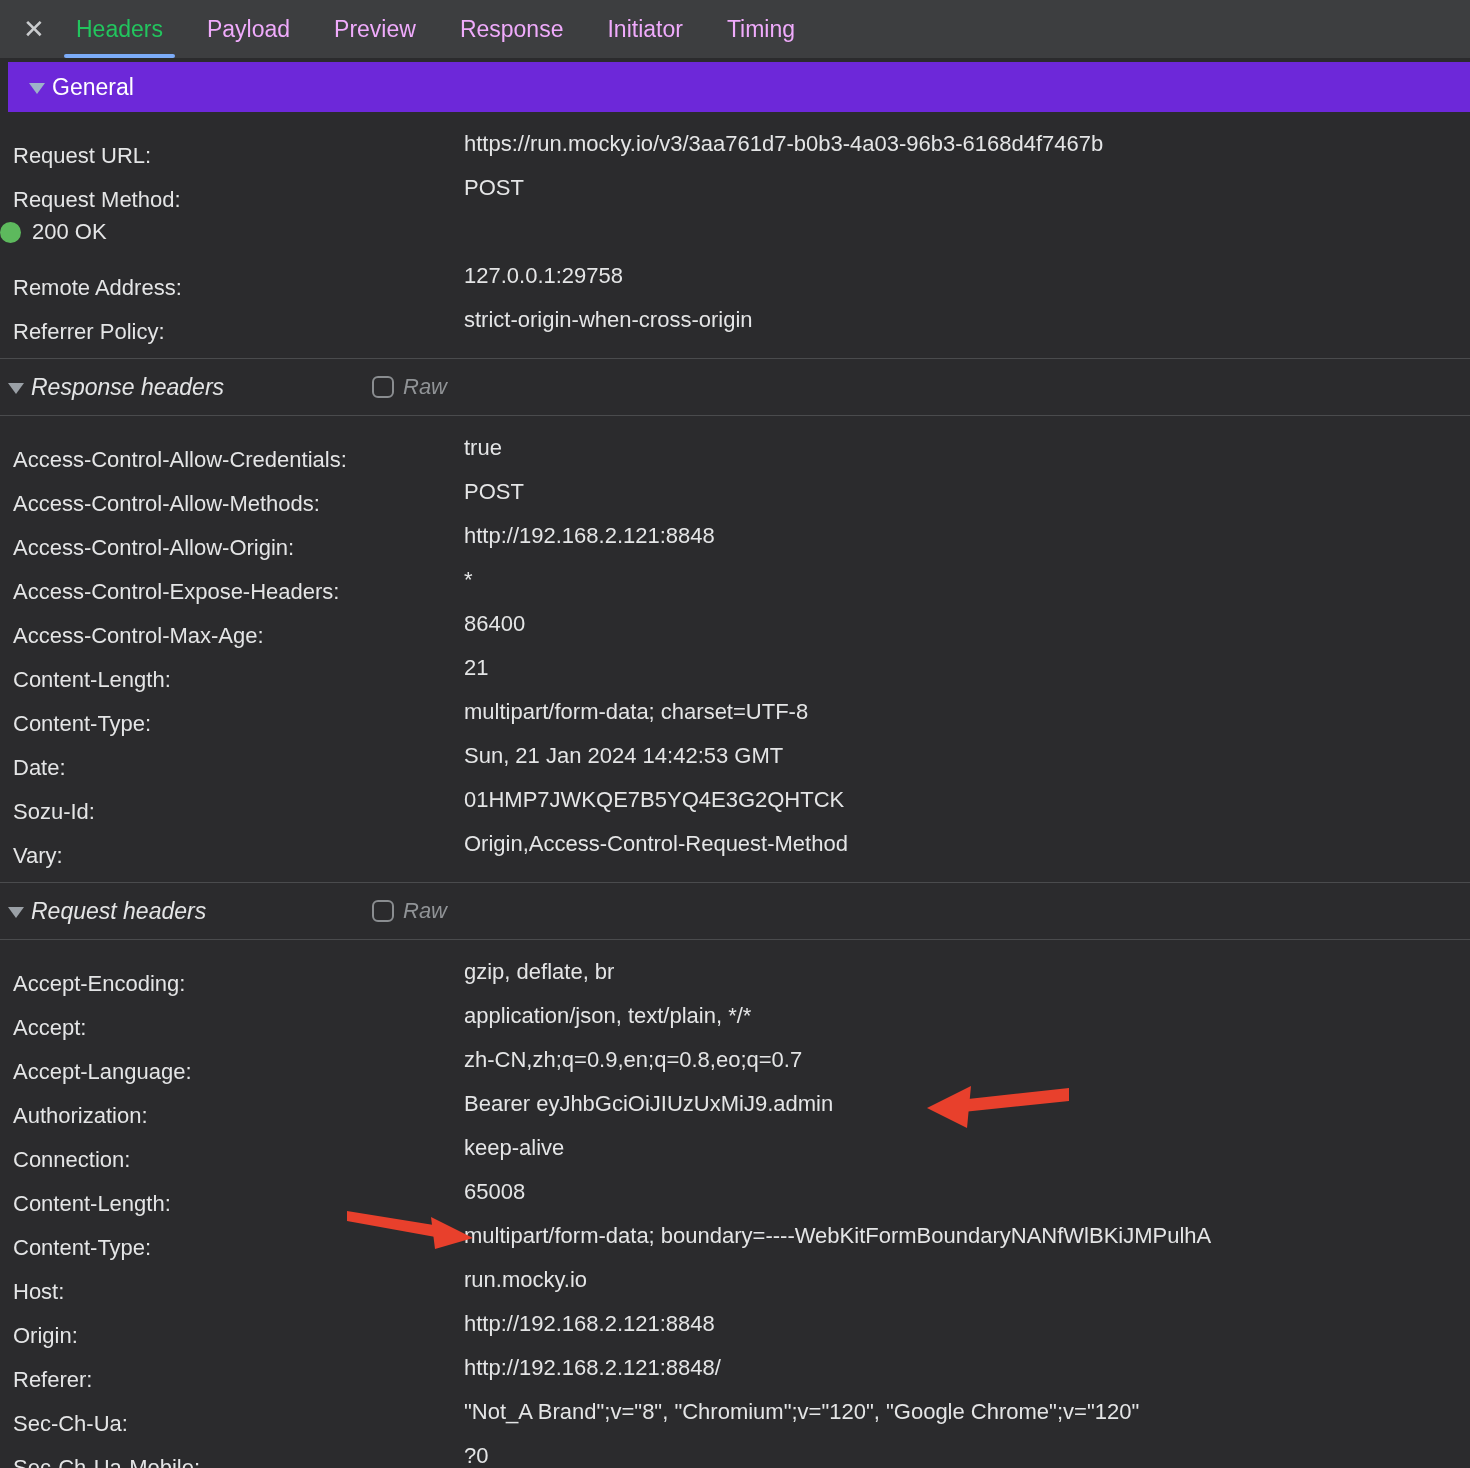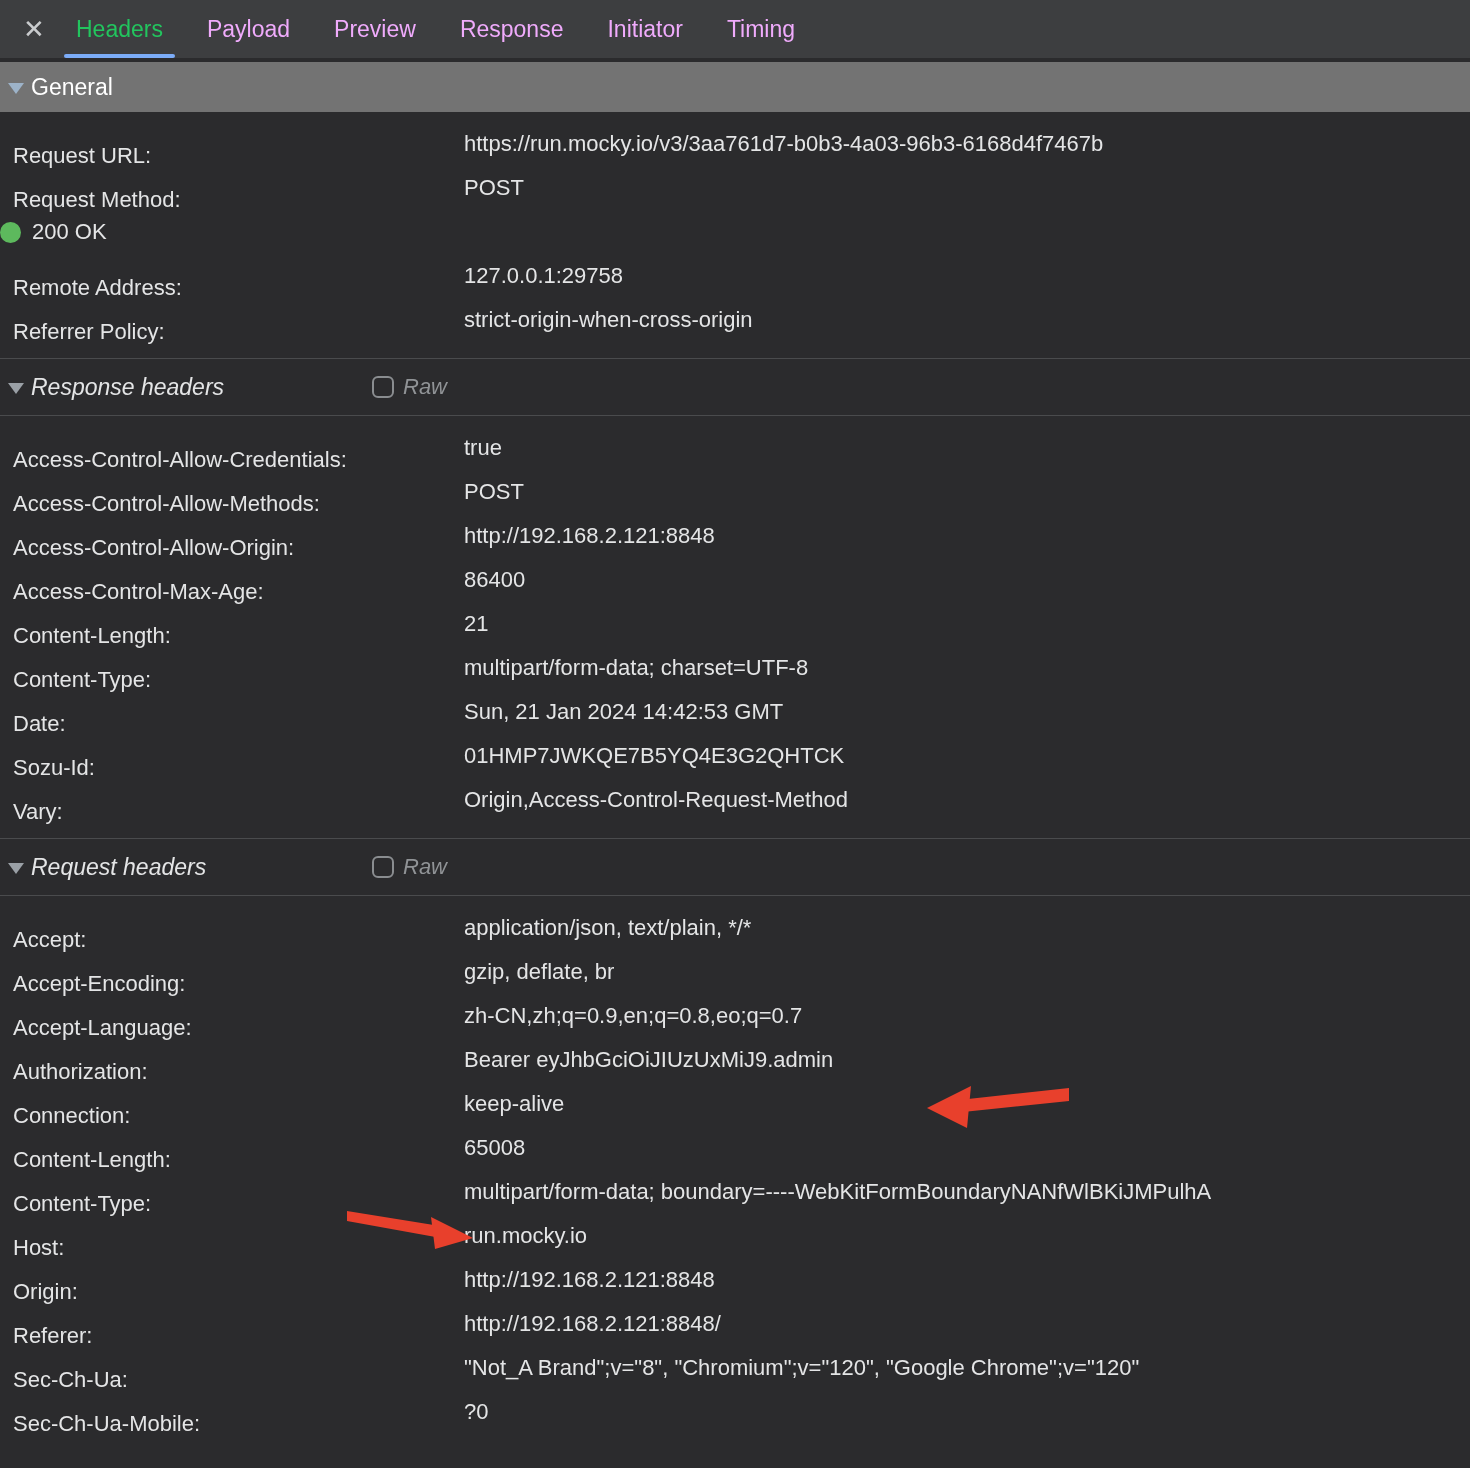--- a/index.html
+++ b/index.html
@@ -31,23 +31,24 @@
   .tab.selected { color:#22c55e; }
   .tab.selected::after {
     content:""; position:absolute; left:4px; right:4px; bottom:0;
     height:4px; background:#7cacf8; border-radius:2px;
   }
 
   .gap4 { height:4px; }
 
   
   .blue-header {
-    height:50px; background:#737373; color:#ffffff;
-    display:flex; align-items:center; padding-left:8px;
+    height:50px; background:#6d28d9; color:#ffffff;
+    display:flex; align-items:center; padding-left:21px;
     font-size:23px;
+    margin-left:8px;
   }
   .sec-header {
     height:58px; border-top:1px solid #4a4b4d; border-bottom:1px solid #4a4b4d;
     display:flex; align-items:center; padding-left:8px;
     font-size:23px; position:relative;font-style:italic;
   }
   .tri {
     width:0; height:0; flex:none;
     border-left:8px solid transparent; border-right:8px solid transparent;
     border-top:11px solid #9aa0a6;
@@ -188,20 +189,27 @@
     </div>
 
     <div class="row">
       <span class="name">Access-Control-Allow-Origin:</span>
       <span class="value">
 
         <span>http://192.168.2.121:8848</span>
       </span>
     </div>
 
+    <div class="row">
+      <span class="name">Access-Control-Expose-Headers:</span>
+      <span class="value">
+
+        <span>*</span>
+      </span>
+    </div>
 
     <div class="row">
       <span class="name">Access-Control-Max-Age:</span>
       <span class="value">
 
         <span>86400</span>
       </span>
     </div>
 
     <div class="row">
@@ -249,32 +257,32 @@
   <span class="tri"></span>
   <span>Request headers</span>
   <span class="raw-wrap">
     <span class="checkbox"></span>
     <span class="raw-label">Raw</span>
   </span>
 </div>
 <div class="rows">
 
     <div class="row">
+      <span class="name">Accept-Encoding:</span>
+      <span class="value">
+
+        <span>gzip, deflate, br</span>
+      </span>
+    </div>
+
+    <div class="row">
       <span class="name">Accept:</span>
       <span class="value">
 
         <span>application/json, text/plain, */*</span>
-      </span>
-    </div>
-
-    <div class="row">
-      <span class="name">Accept-Encoding:</span>
-      <span class="value">
-
-        <span>gzip, deflate, br</span>
       </span>
     </div>
 
     <div class="row">
       <span class="name">Accept-Language:</span>
       <span class="value">
 
         <span>zh-CN,zh;q=0.9,en;q=0.8,eo;q=0.7</span>
       </span>
     </div>

